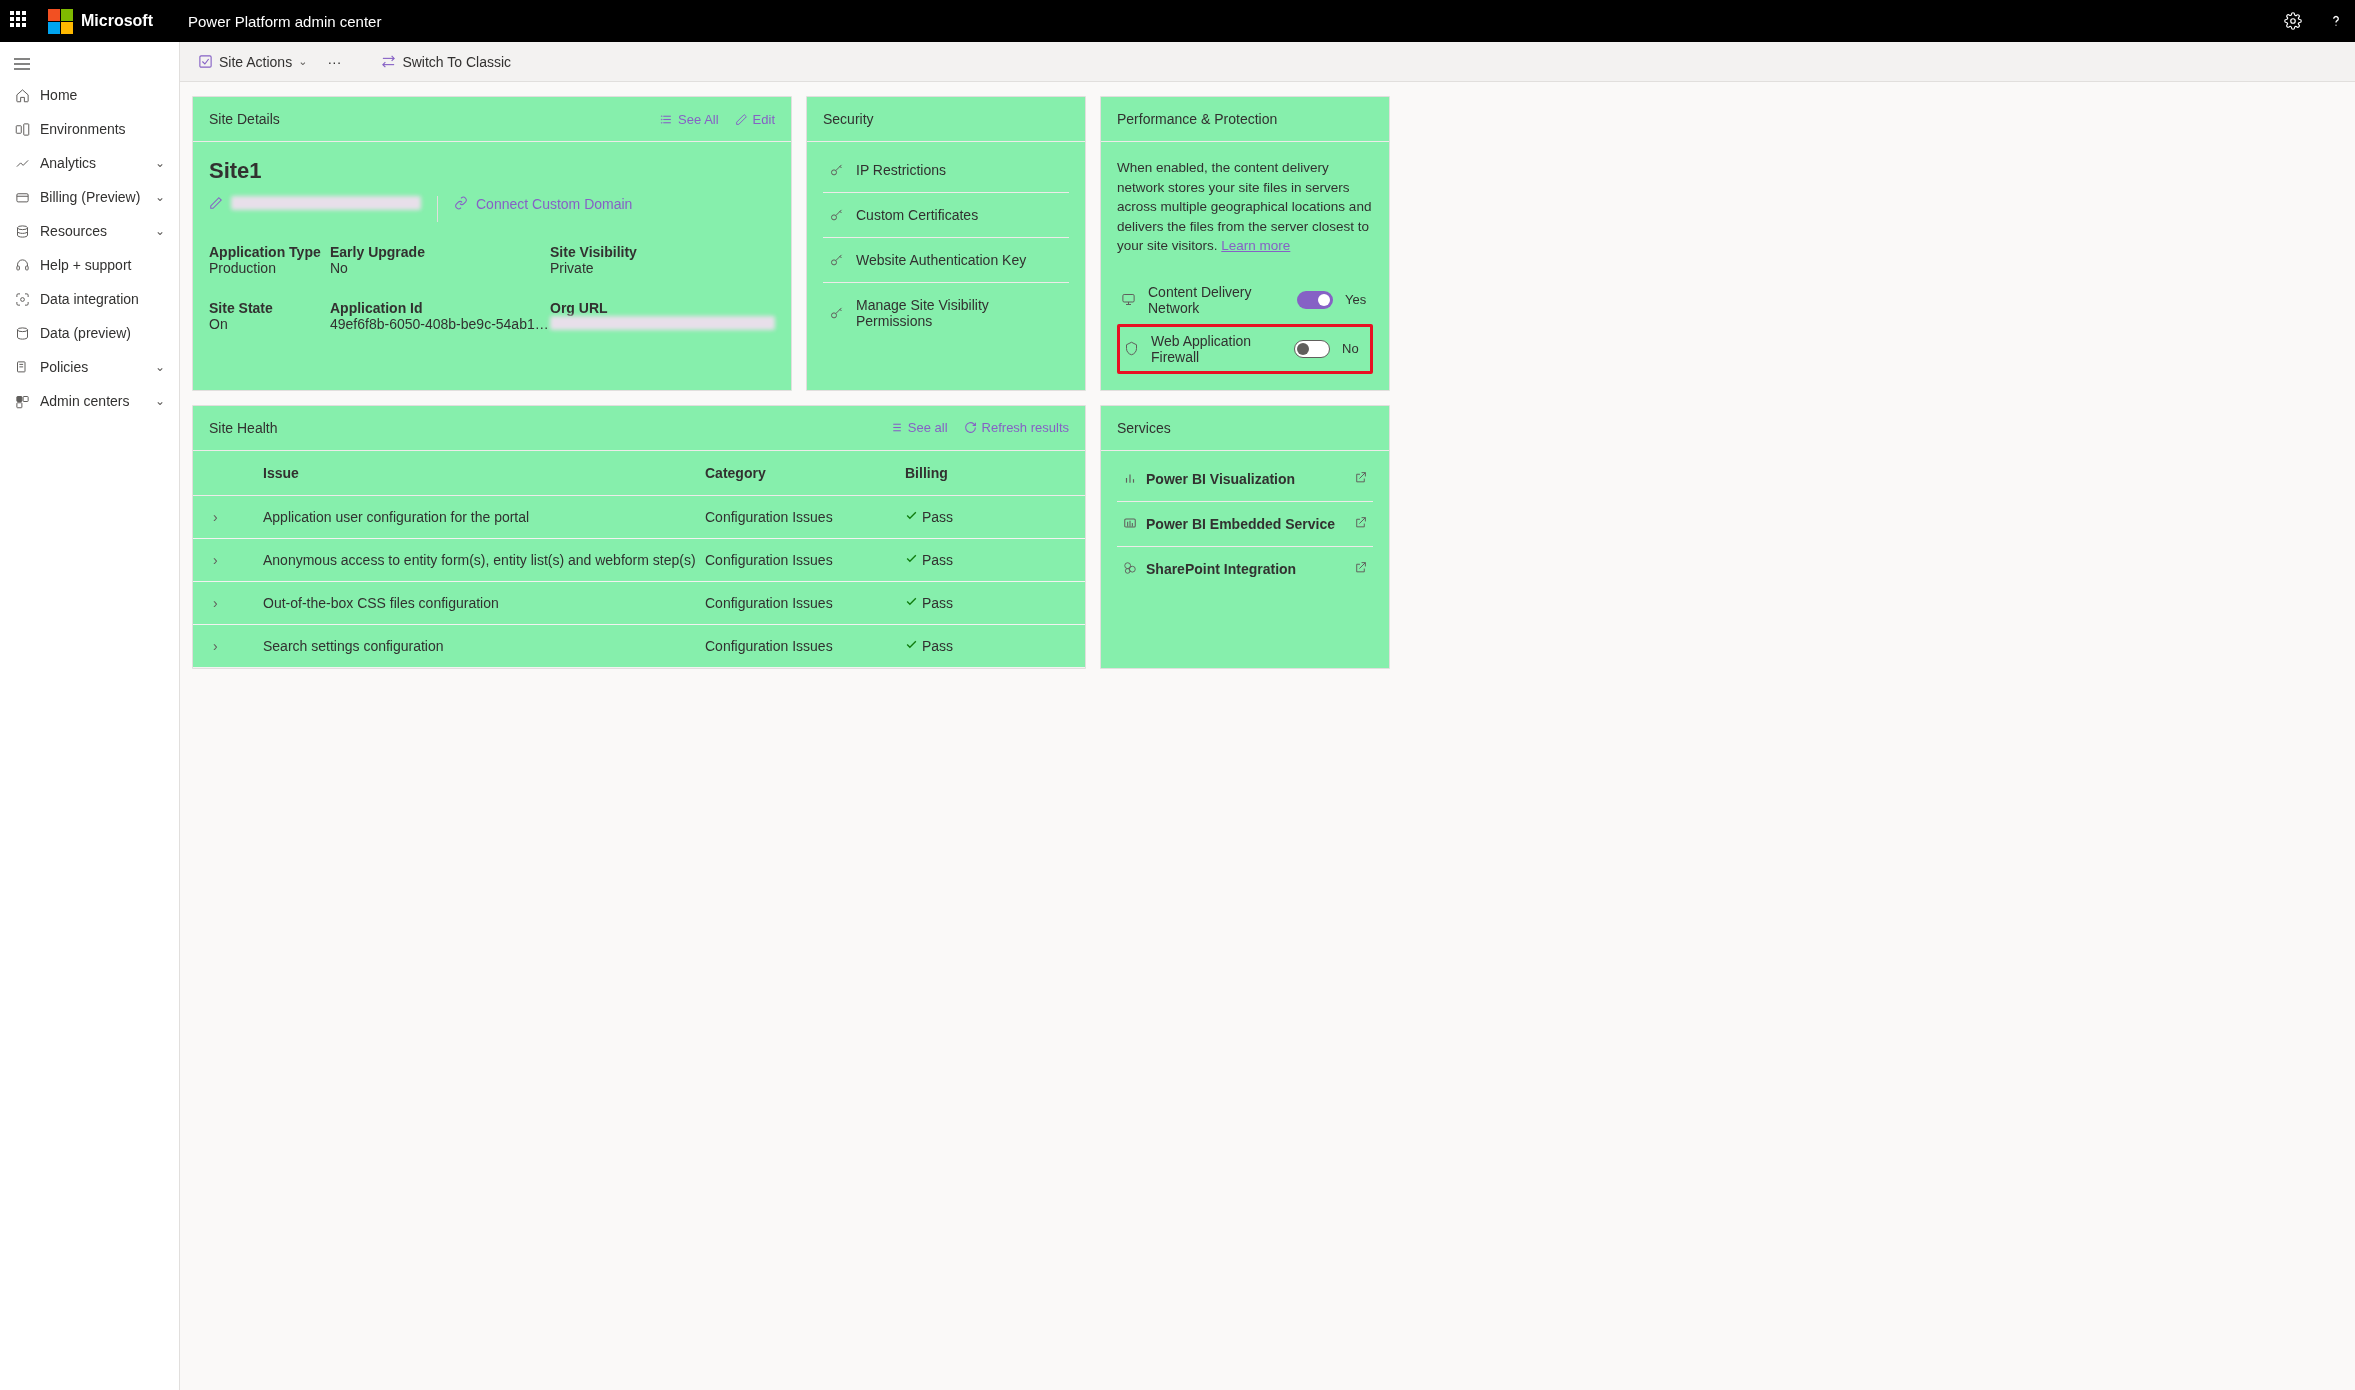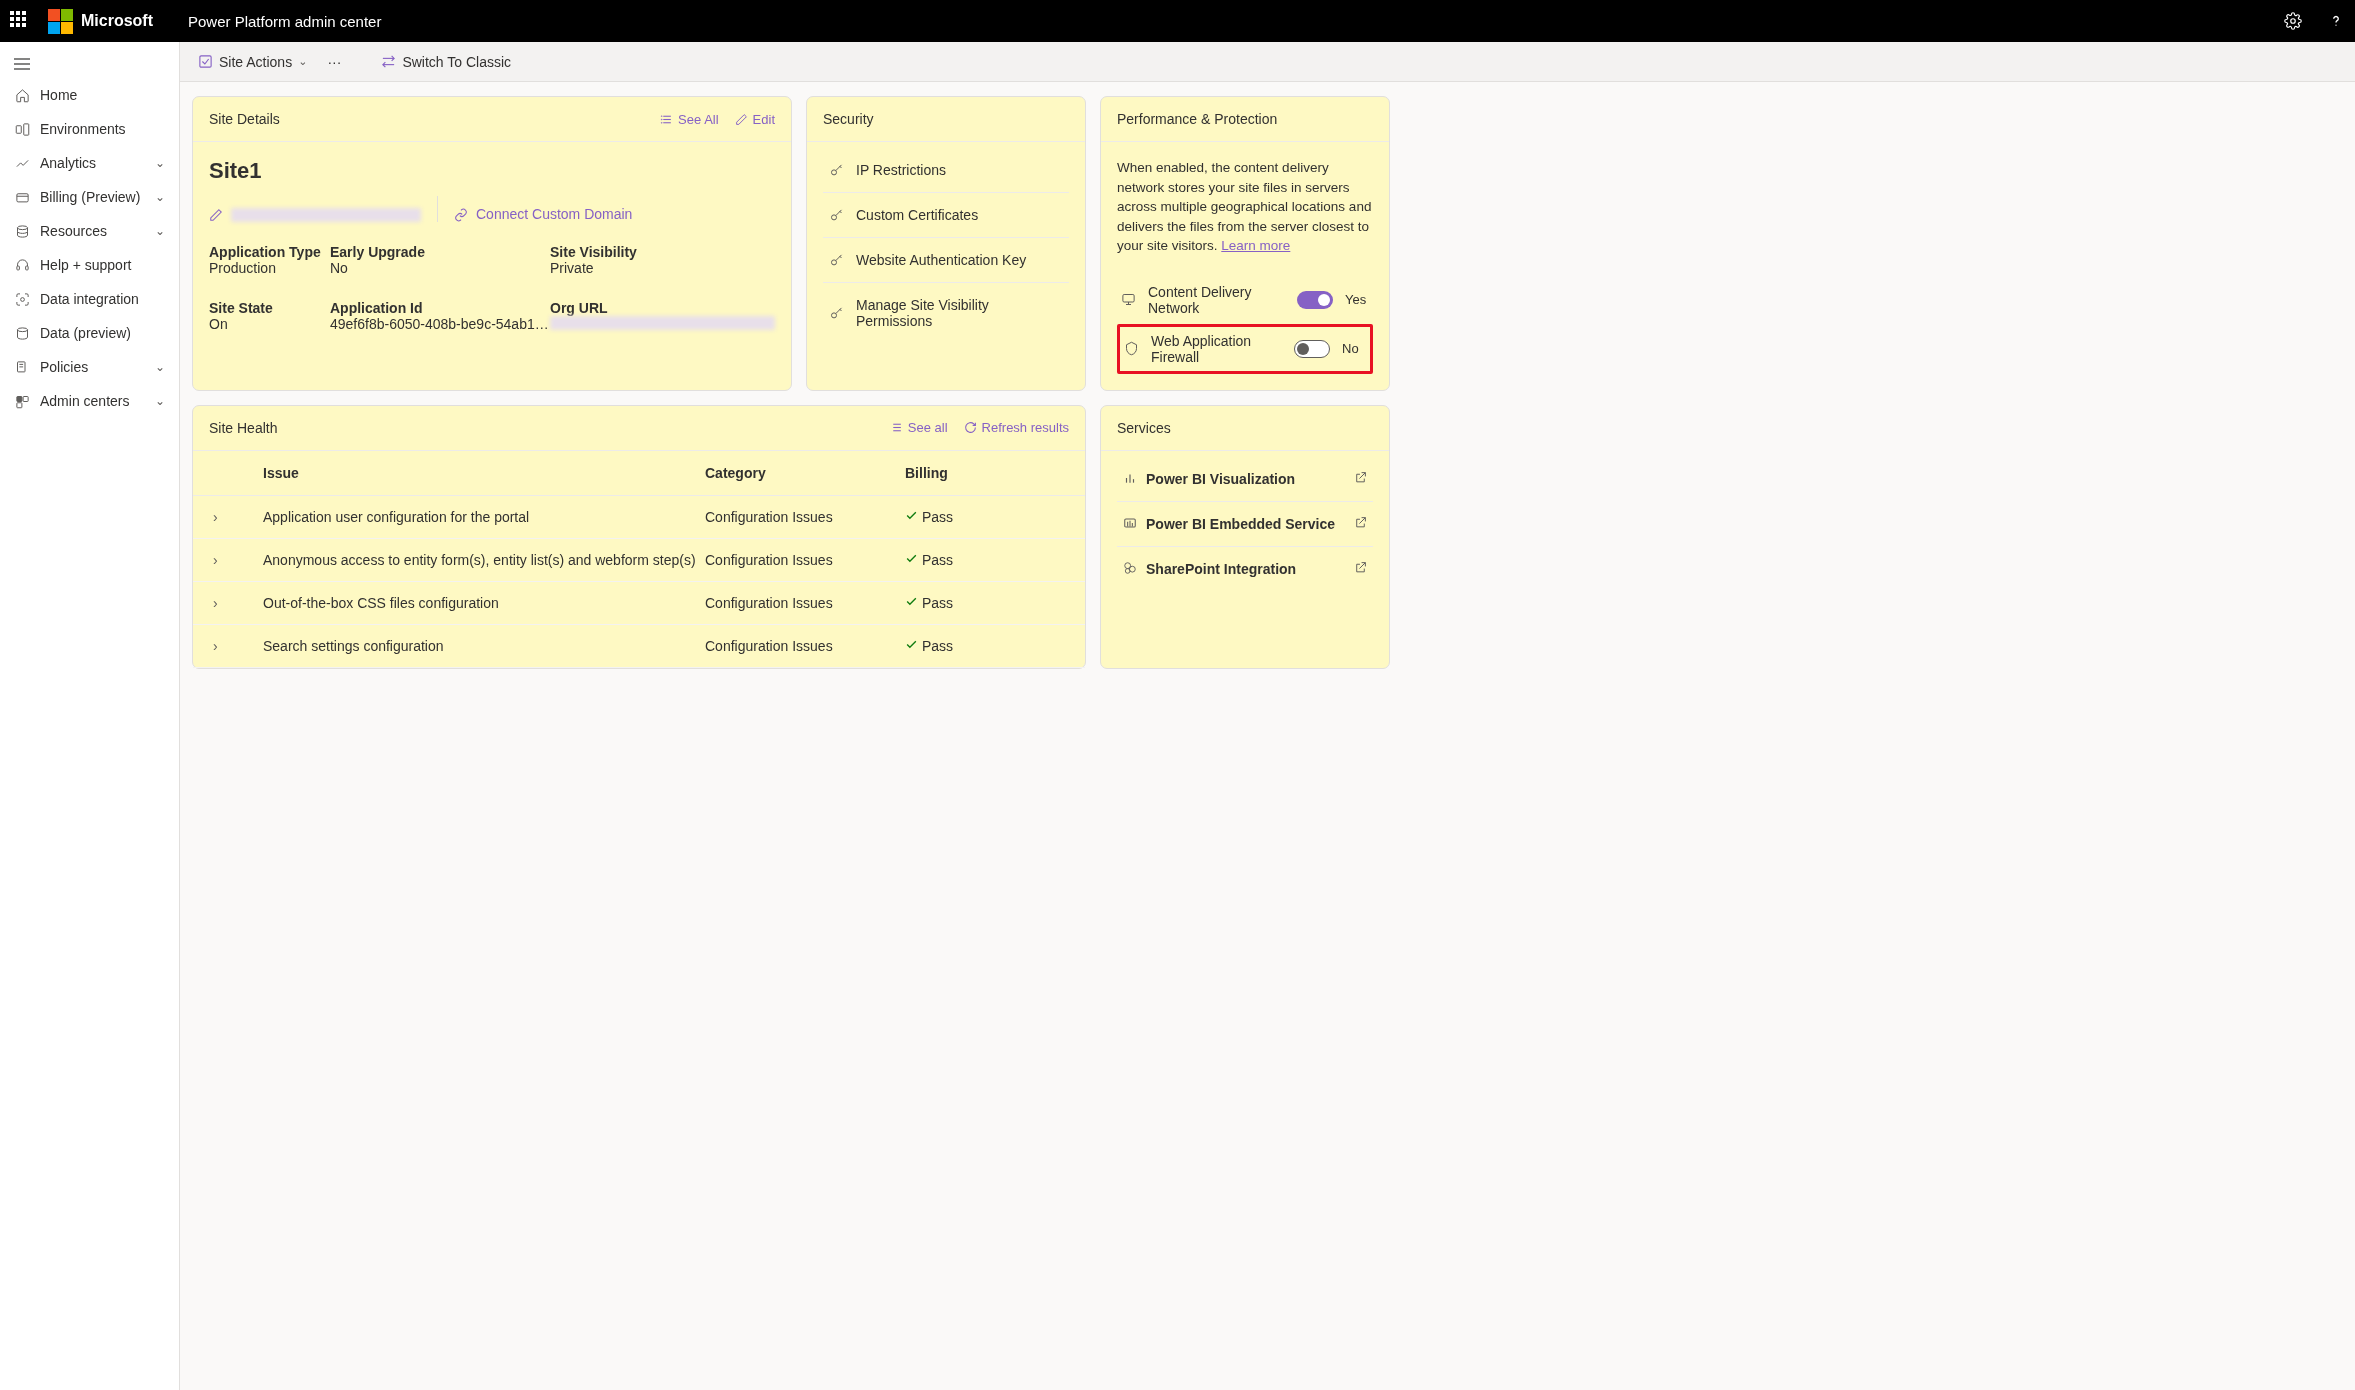--- a/index.html
+++ b/index.html
@@ -25,27 +25,27 @@
   .main{flex:1; background:#faf9f8; overflow:auto;}
   .cmdbar{height:40px; background:#f3f2f1; border-bottom:1px solid #e1dfdd; display:flex; align-items:center; padding:0 18px; gap:20px;}
   .cmdbar .cmd{display:flex; align-items:center; gap:6px; cursor:pointer; color:#323130;}
   .cmdicon-purple{color:#8661c5;}
   .content{padding:14px 12px;}
   .breadcrumb{font-size:18px; padding:6px 10px 14px 10px; color:#605e5c;}
   .breadcrumb .sep{margin:0 8px; color:#a19f9d;}
   .breadcrumb .current{color:#323130; font-weight:600;}
 
   .grid{display:grid; grid-template-columns: 600px 280px 290px; gap:14px;}
-  .card{background:#fef9c3; border:1px solid #e1dfdd; border-radius:7px;}
+  .card{background:#86efac; border:1px solid #e1dfdd; border-radius:1px;}
   .card-h{padding:14px 16px; border-bottom:1px solid #edebe9; font-size:14px; font-weight:400; display:flex; align-items:center;}
   .card-h .actions{margin-left:auto; display:flex; gap:16px;}
   .card-h .actions a{color:#8661c5; font-size:13px; cursor:pointer; display:flex; align-items:center; gap:5px;}
   .card-b{padding:16px;}
   .site-title{font-size:22px; font-weight:600; margin-bottom:12px;}
-  .url-row{display:flex; align-items:flex-end; gap:8px; margin-bottom:22px;}
+  .url-row{display:flex; align-items:flex-start; gap:8px; margin-bottom:22px;}
   .blurred{display:inline-block; width:190px; height:14px; background: #e8dfea; filter: blur(2px); border-radius:2px;}
   .blurred2{display:inline-block; width:225px; height:14px; background:#e8dfea; filter:blur(2px); border-radius:2px;}
   .divider-v{width:1px; height:26px; background:#e1dfdd; margin:0 8px;}
   .link{color:#8661c5; cursor:pointer;}
   .kv{display:grid; grid-template-columns:1fr 1fr 1fr; row-gap:24px;}
   .kv .label{font-weight:600; font-size:14px;}
   .kv .val{font-size:14px; color:#323130;}
   .truncate{white-space:nowrap; overflow:hidden; text-overflow:ellipsis; max-width:220px;}
 
   .sec-item{display:flex; align-items:center; gap:12px; padding:14px 6px; border-bottom:1px solid #edebe9; cursor:pointer;}

